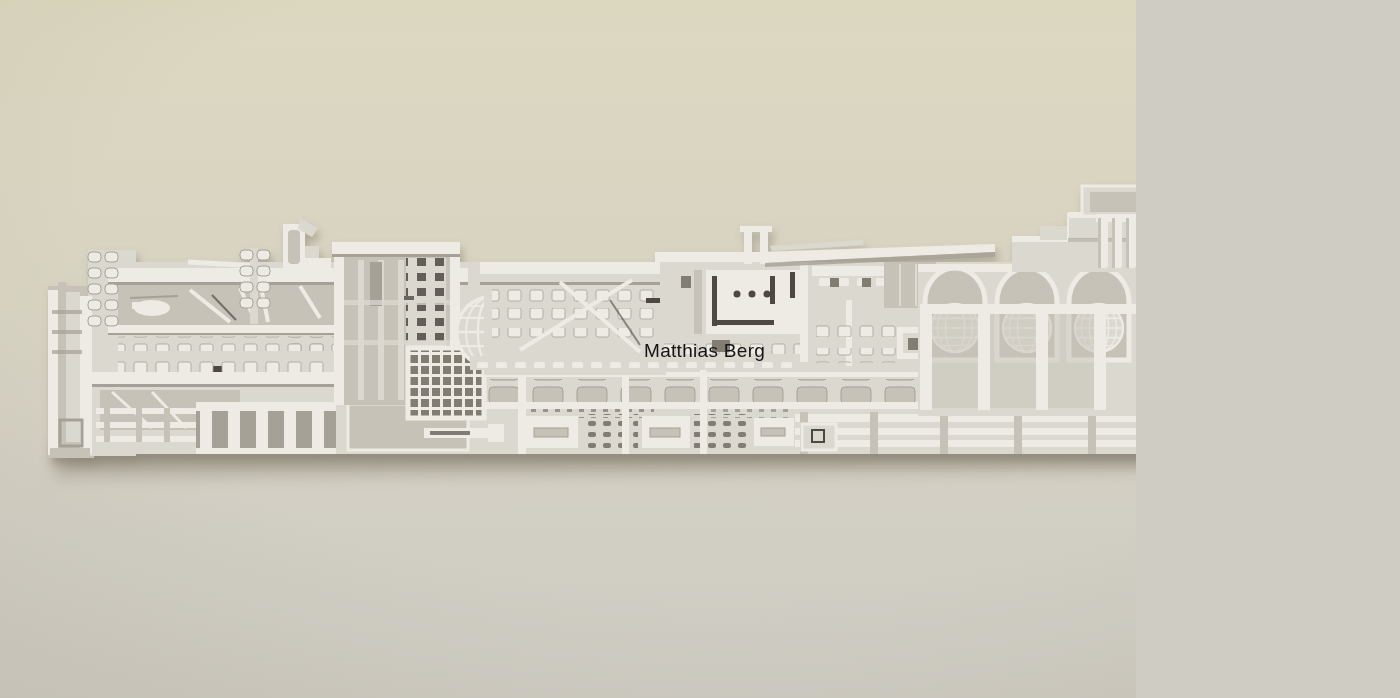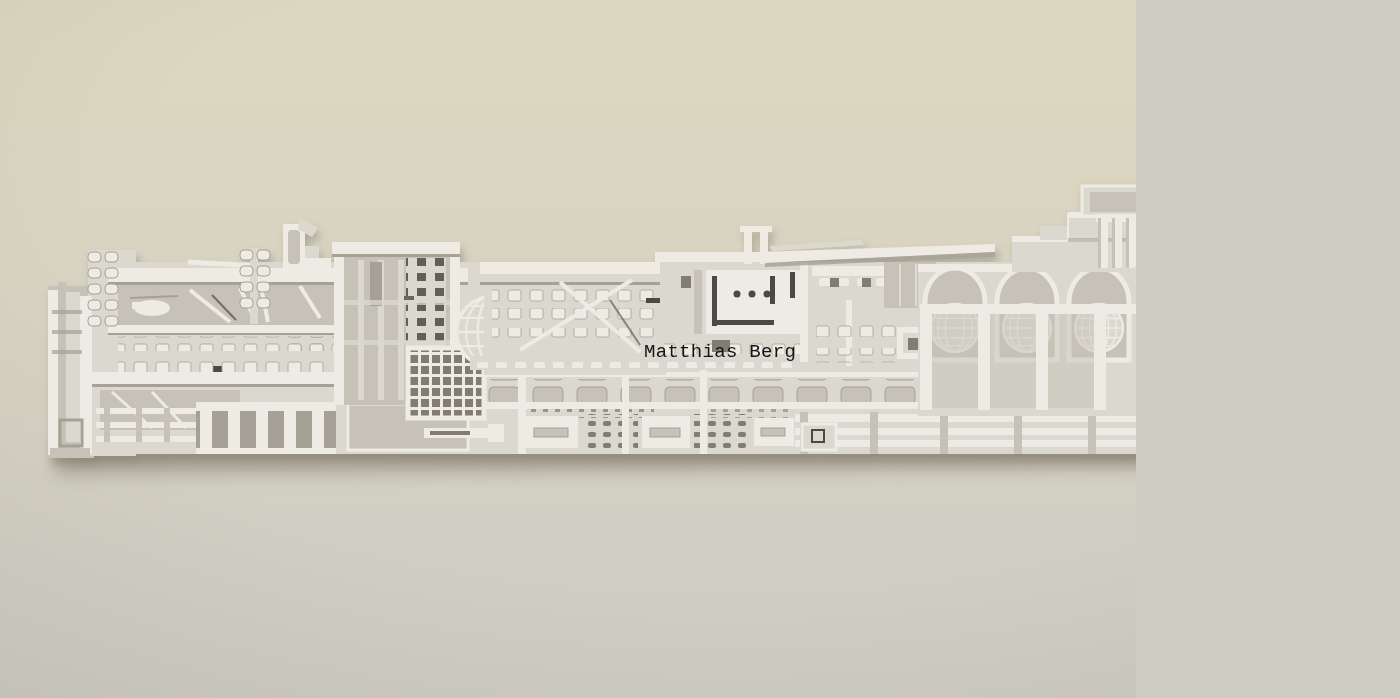--- a/index.html
+++ b/index.html
@@ -1,17 +1,17 @@
 <!DOCTYPE html>
 <html style="--wall-top: #dcd8c0; --wall-bottom: #cfccc3; --relief-highlight: #edebe4; --relief-body: #dbd8cf; --relief-shade: #c6c2b7; --relief-deep-shade: #a5a196; --relief-recess: #817d73; --relief-dark: #4e4a43; --cast-shadow: #6e6857; --watermark: #141414;"><head>
 <meta charset="utf-8">
 <style>
   html,body{margin:0;padding:0;background:#cfccc3;}
   .stage{position:relative;width:1136px;height:698px;overflow:hidden;
-         font-family:Liberation Mono, monospace;}
+         font-family:Liberation Sans, sans-serif;}
   svg{display:block;}
   :root{
     --wall-top:#dcd8c0; --wall-bottom:#cfccc3;
     --relief-highlight:#edebe4; --relief-body:#dbd8cf; --relief-shade:#c6c2b7;
     --relief-deep-shade:#a5a196; --relief-recess:#817d73; --relief-dark:#4e4a43;
     --cast-shadow:#6e6857; --watermark:#141414;
   }
   .f-hi{fill:var(--relief-highlight);} .f-body{fill:var(--relief-body);}
   .f-shade{fill:var(--relief-shade);} .f-deep{fill:var(--relief-deep-shade);}
   .f-recess{fill:var(--relief-recess);} .f-dark{fill:var(--relief-dark);}

